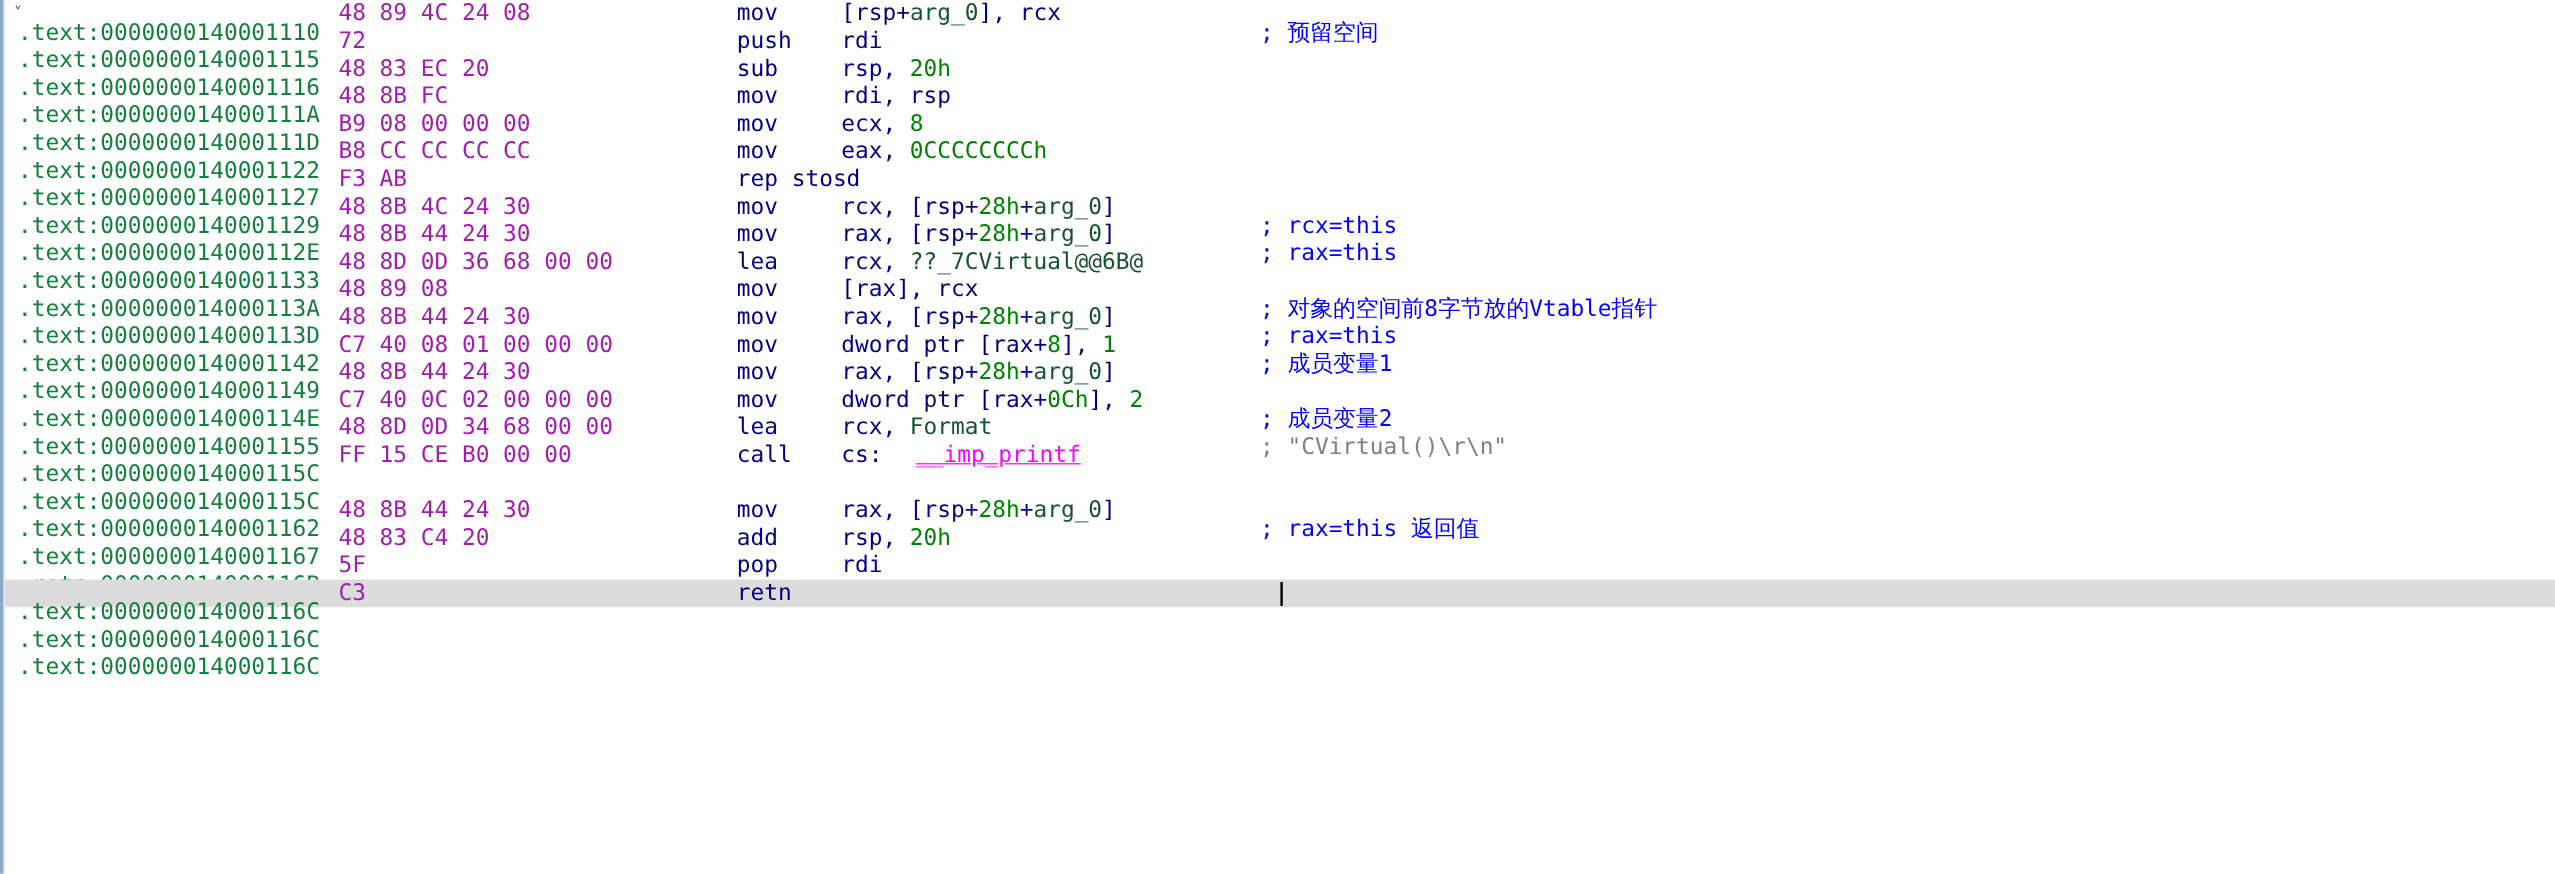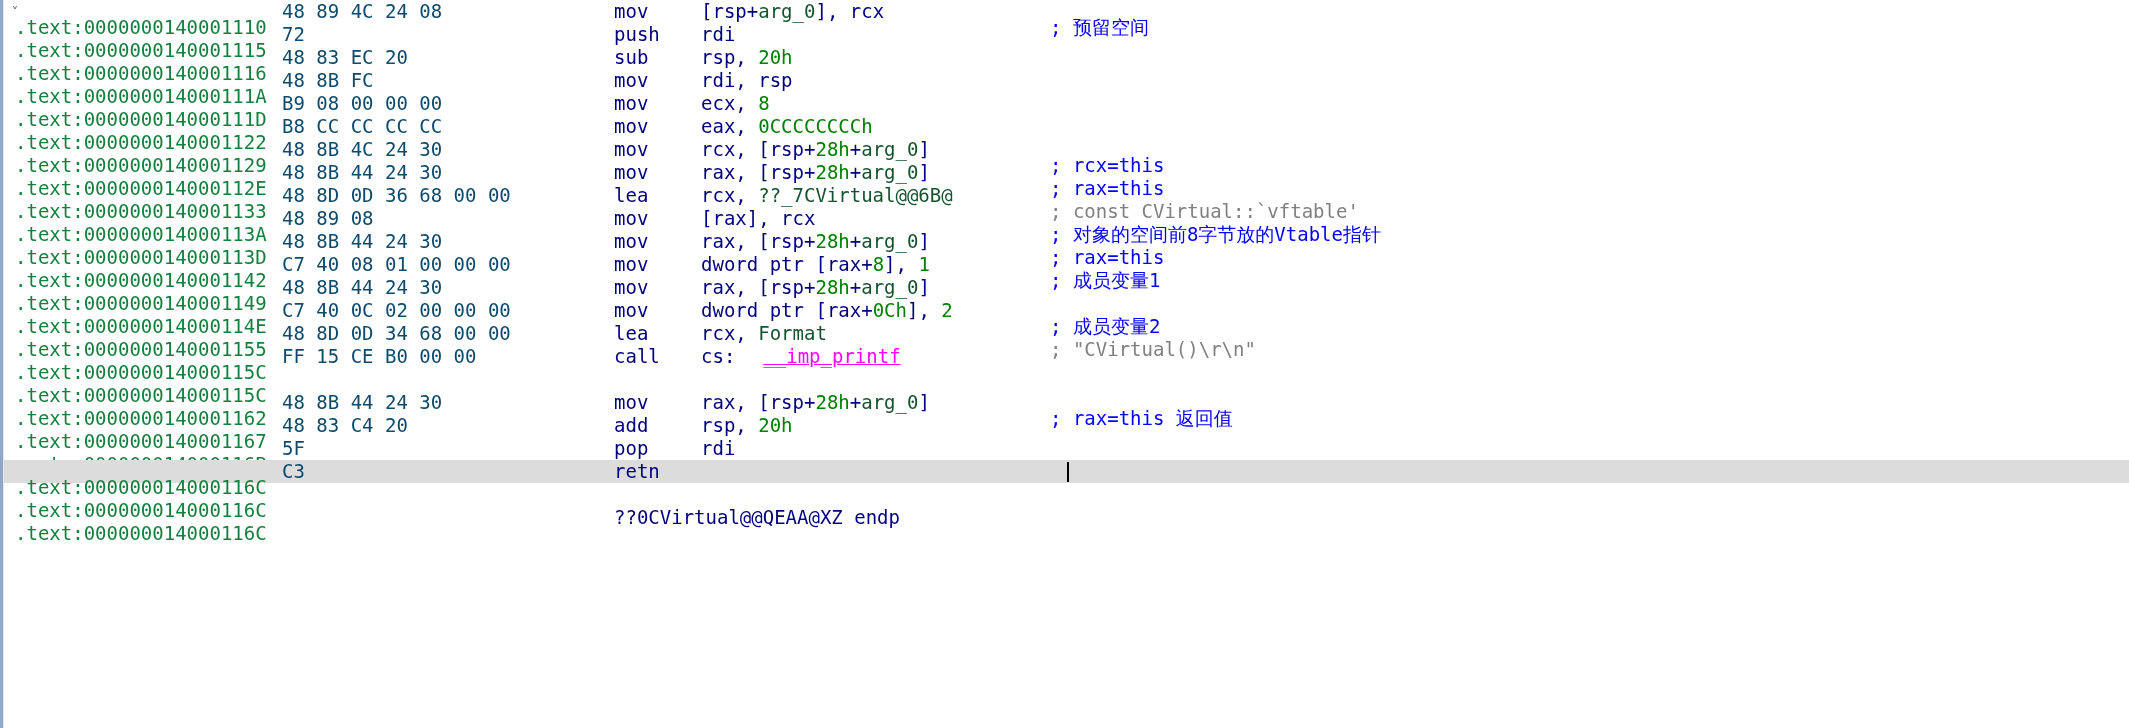--- a/index.html
+++ b/index.html
@@ -76,21 +76,21 @@
     position: absolute;
     left: 11px;
     top: 0;
     color: #15803d;
     margin-top: 16px;
   }
   .bytes {
     position: absolute;
     left: 278px;
     top: 0;
-    color: #0c4a6e;
+    color: #a21caf;
   }
   .mnem {
     position: absolute;
     left: 610px;
     top: 0;
     color: #000080;
     text-align: right;
   }
   .ops {
     position: absolute;
@@ -133,31 +133,32 @@
 <div id="disasm-view">
   <div class="left-border"></div>
   <div class="left-border-inner"></div>
   <div class="lines" id="lines-container">
       <div class="line"><span class="fold">˅</span><span class="addr">.text:0000000140001110</span><span class="bytes">48 89 4C 24 08</span><span class="mnem">mov</span><span class="ops"><span class="punct">[</span><span class="reg">rsp</span><span class="punct">+</span><span class="sym">arg_0</span><span class="punct">], </span><span class="reg">rcx</span></span><span class="cmt">; <span class="cjk">预留空间</span></span></div>
       <div class="line"><span class="addr">.text:0000000140001115</span><span class="bytes">72</span><span class="mnem">push</span><span class="ops"><span class="reg">rdi</span></span></div>
       <div class="line"><span class="addr">.text:0000000140001116</span><span class="bytes">48 83 EC 20</span><span class="mnem">sub</span><span class="ops"><span class="reg">rsp</span><span class="punct">, </span><span class="imm">20h</span></span></div>
       <div class="line"><span class="addr">.text:000000014000111A</span><span class="bytes">48 8B FC</span><span class="mnem">mov</span><span class="ops"><span class="reg">rdi</span><span class="punct">, </span><span class="reg">rsp</span></span></div>
       <div class="line"><span class="addr">.text:000000014000111D</span><span class="bytes">B9 08 00 00 00</span><span class="mnem">mov</span><span class="ops"><span class="reg">ecx</span><span class="punct">, </span><span class="imm">8</span></span></div>
       <div class="line"><span class="addr">.text:0000000140001122</span><span class="bytes">B8 CC CC CC CC</span><span class="mnem">mov</span><span class="ops"><span class="reg">eax</span><span class="punct">, </span><span class="imm">0CCCCCCCCh</span></span></div>
+      <div class="line"><span class="addr">.text:0000000140001127</span><span class="bytes">F3 AB</span><span class="mnem">rep stosd</span></div>
       <div class="line"><span class="addr">.text:0000000140001129</span><span class="bytes">48 8B 4C 24 30</span><span class="mnem">mov</span><span class="ops"><span class="reg">rcx</span><span class="punct">, [</span><span class="reg">rsp</span><span class="punct">+</span><span class="imm">28h</span><span class="punct">+</span><span class="sym">arg_0</span><span class="punct">]</span></span><span class="cmt">; rcx=this</span></div>
       <div class="line"><span class="addr">.text:000000014000112E</span><span class="bytes">48 8B 44 24 30</span><span class="mnem">mov</span><span class="ops"><span class="reg">rax</span><span class="punct">, [</span><span class="reg">rsp</span><span class="punct">+</span><span class="imm">28h</span><span class="punct">+</span><span class="sym">arg_0</span><span class="punct">]</span></span><span class="cmt">; rax=this</span></div>
-      <div class="line"><span class="addr">.text:0000000140001133</span><span class="bytes">48 8D 0D 36 68 00 00</span><span class="mnem">lea</span><span class="ops"><span class="reg">rcx</span><span class="punct">, </span><span class="sym">??_7CVirtual@@6B@</span></span><span class="cmt auto">; const CVirtual::`vftable'</span></div>
+      <div class="line"><span class="addr">.text:0000000140001133</span><span class="bytes">48 8D 0D 36 68 00 00</span><span class="mnem">lea</span><span class="ops"><span class="reg">rcx</span><span class="punct">, </span><span class="sym">??_7CVirtual@@6B@</span></span></div>
       <div class="line"><span class="addr">.text:000000014000113A</span><span class="bytes">48 89 08</span><span class="mnem">mov</span><span class="ops"><span class="punct">[</span><span class="reg">rax</span><span class="punct">], </span><span class="reg">rcx</span></span><span class="cmt">; <span class="cjk">对象的空间前</span>8<span class="cjk">字节放的</span>Vtable<span class="cjk">指针</span></span></div>
       <div class="line"><span class="addr">.text:000000014000113D</span><span class="bytes">48 8B 44 24 30</span><span class="mnem">mov</span><span class="ops"><span class="reg">rax</span><span class="punct">, [</span><span class="reg">rsp</span><span class="punct">+</span><span class="imm">28h</span><span class="punct">+</span><span class="sym">arg_0</span><span class="punct">]</span></span><span class="cmt">; rax=this</span></div>
       <div class="line"><span class="addr">.text:0000000140001142</span><span class="bytes">C7 40 08 01 00 00 00</span><span class="mnem">mov</span><span class="ops"><span class="reg">dword</span><span class="punct"> </span><span class="reg">ptr</span><span class="punct"> [</span><span class="reg">rax</span><span class="punct">+</span><span class="imm">8</span><span class="punct">], </span><span class="imm">1</span></span><span class="cmt">; <span class="cjk">成员变量</span>1</span></div>
       <div class="line"><span class="addr">.text:0000000140001149</span><span class="bytes">48 8B 44 24 30</span><span class="mnem">mov</span><span class="ops"><span class="reg">rax</span><span class="punct">, [</span><span class="reg">rsp</span><span class="punct">+</span><span class="imm">28h</span><span class="punct">+</span><span class="sym">arg_0</span><span class="punct">]</span></span></div>
       <div class="line"><span class="addr">.text:000000014000114E</span><span class="bytes">C7 40 0C 02 00 00 00</span><span class="mnem">mov</span><span class="ops"><span class="reg">dword</span><span class="punct"> </span><span class="reg">ptr</span><span class="punct"> [</span><span class="reg">rax</span><span class="punct">+</span><span class="imm">0Ch</span><span class="punct">], </span><span class="imm">2</span></span><span class="cmt">; <span class="cjk">成员变量</span>2</span></div>
       <div class="line"><span class="addr">.text:0000000140001155</span><span class="bytes">48 8D 0D 34 68 00 00</span><span class="mnem">lea</span><span class="ops"><span class="reg">rcx</span><span class="punct">, </span><span class="sym">Format</span></span><span class="cmt auto">; "CVirtual()\r\n"</span></div>
       <div class="line"><span class="addr">.text:000000014000115C</span><span class="bytes">FF 15 CE B0 00 00</span><span class="mnem">call</span><span class="ops"><span class="seg">cs:</span><span class="impname">__imp_printf</span></span></div>
       <div class="line"><span class="addr">.text:000000014000115C</span></div>
       <div class="line"><span class="addr">.text:0000000140001162</span><span class="bytes">48 8B 44 24 30</span><span class="mnem">mov</span><span class="ops"><span class="reg">rax</span><span class="punct">, [</span><span class="reg">rsp</span><span class="punct">+</span><span class="imm">28h</span><span class="punct">+</span><span class="sym">arg_0</span><span class="punct">]</span></span><span class="cmt">; rax=this <span class="cjk">返回值</span></span></div>
       <div class="line"><span class="addr">.text:0000000140001167</span><span class="bytes">48 83 C4 20</span><span class="mnem">add</span><span class="ops"><span class="reg">rsp</span><span class="punct">, </span><span class="imm">20h</span></span></div>
       <div class="line"><span class="addr">.retn:000000014000116B</span><span class="bytes">5F</span><span class="mnem">pop</span><span class="ops"><span class="reg">rdi</span></span></div>
       <div class="line selected"><span class="addr">.text:000000014000116C</span><span class="bytes">C3</span><span class="mnem">retn</span><span class="caret"></span></div>
       <div class="line"><span class="addr">.text:000000014000116C</span></div>
-      <div class="line"><span class="addr">.text:000000014000116C</span><span class="mnem">??0CVirtual@@QEAA@XZ endp</span></div>
+      <div class="line"><span class="addr">.text:000000014000116C</span></div>
     </div>
 </div>
 
 </body></html>

